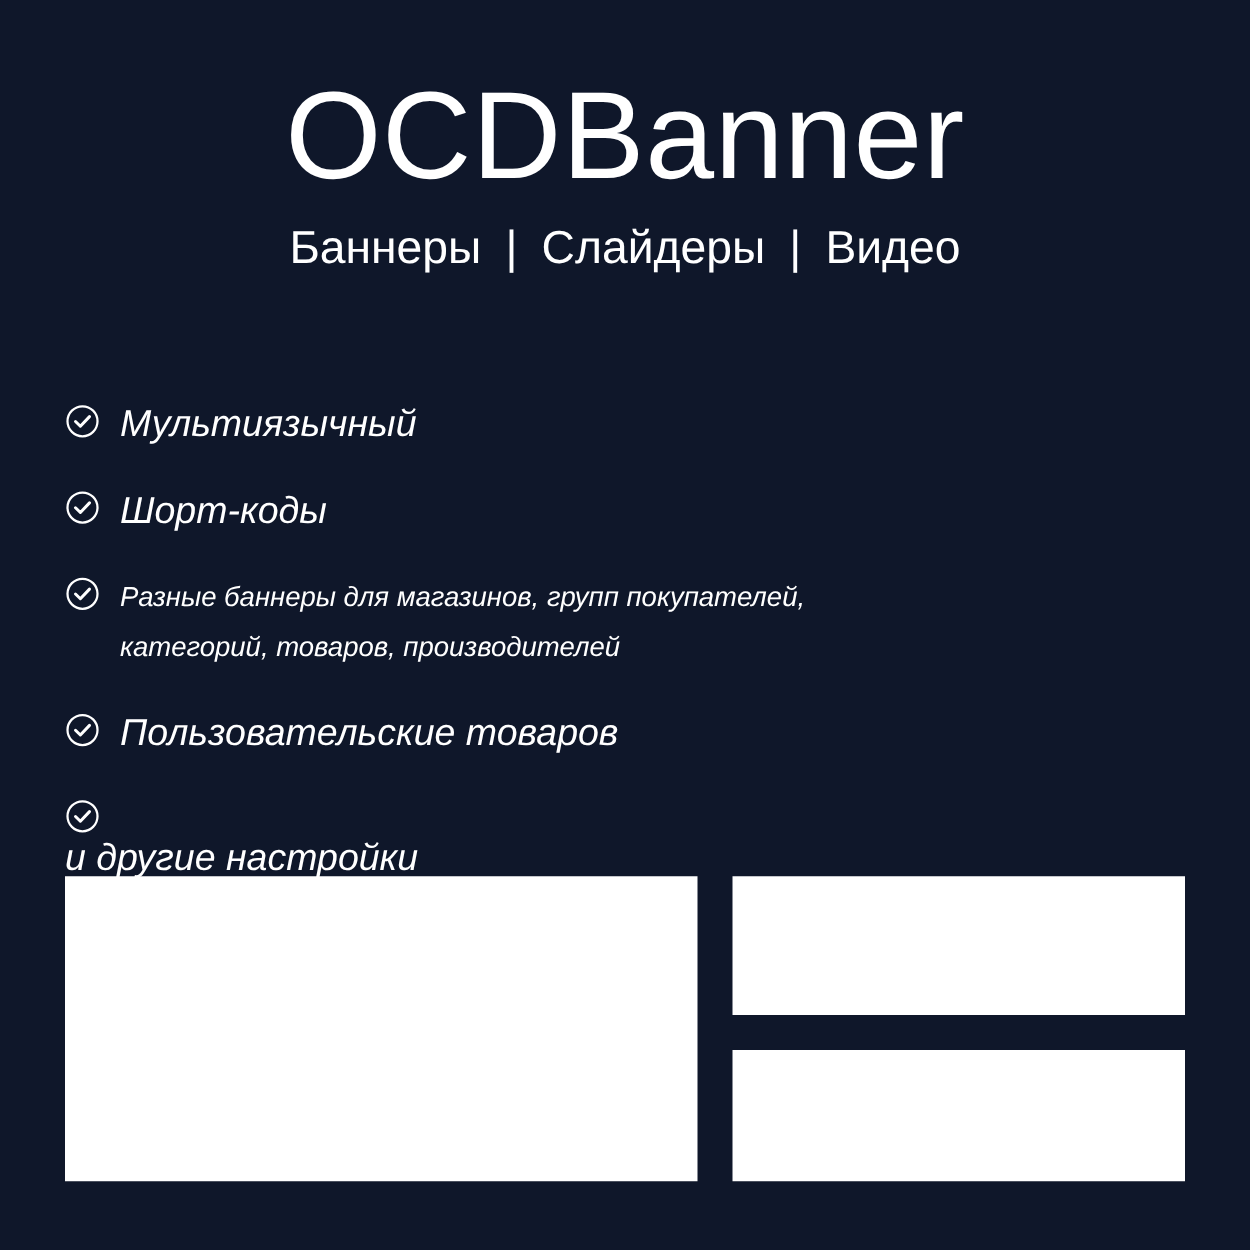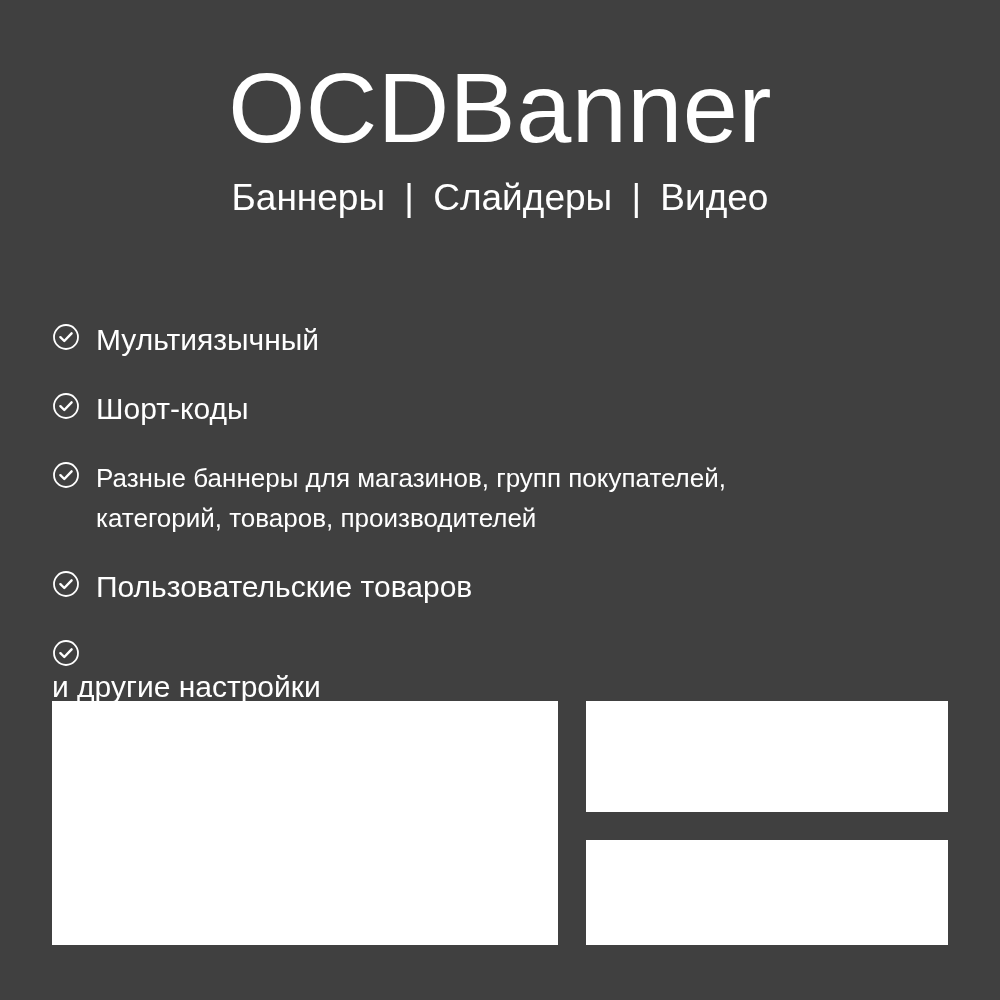--- a/index.html
+++ b/index.html
@@ -57,20 +57,21 @@
 
   
   .features {
     position: absolute;
     top: 320px;
     left: 52px;
     width: 900px;
     list-style: none;
     margin: 0;
     padding: 0;
+    font-style: italic;
   }
   .feature {
     display: flex;
     align-items: flex-start;
     margin-bottom: 29px;
   }
   .feature:last-child {
     margin-bottom: 0;
     flex-direction: column;
   }
@@ -88,21 +89,21 @@
   }
   .feature-label {
     color: #ffffff;
     font-family: "Liberation Sans", sans-serif;
     font-size: 30px;
     font-weight: 400;
     line-height: 40px;
     white-space: pre-line;
   }
   .feature.wide .feature-label {
-    font-size: 26px;
+    font-size: 22px;
     max-width: 870px;
   }
 
   
   .media-grid {
     position: absolute;
     left: 52px;
     top: 701px;
   }
   .media-box {
@@ -124,21 +125,21 @@
   .box-bottom-right {
     left: 534px;
     top: 139px;
     width: 362px;
     height: 105px;
   }
 </style>
 </head>
 <body>
 
-<div class="banner" style="background: #404040;">
+<div class="banner" style="background: #0f172a;">
 
   <div class="header">
     <h1 class="title">OCDBanner</h1>
     <div class="subtitle">
       <span>Баннеры</span>
       <span class="sep">|</span>
       <span>Слайдеры</span>
       <span class="sep">|</span>
       <span>Видео</span>
     </div>

